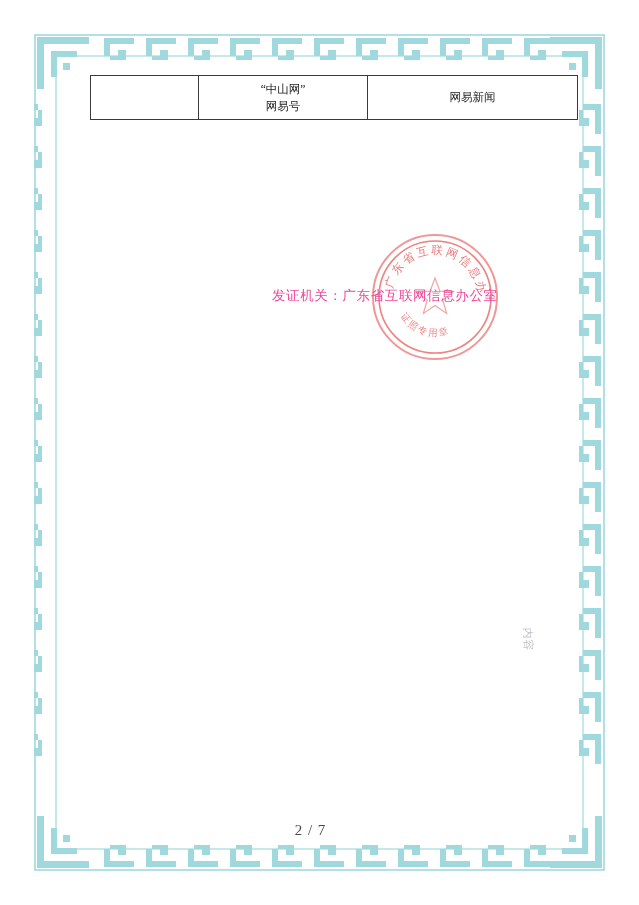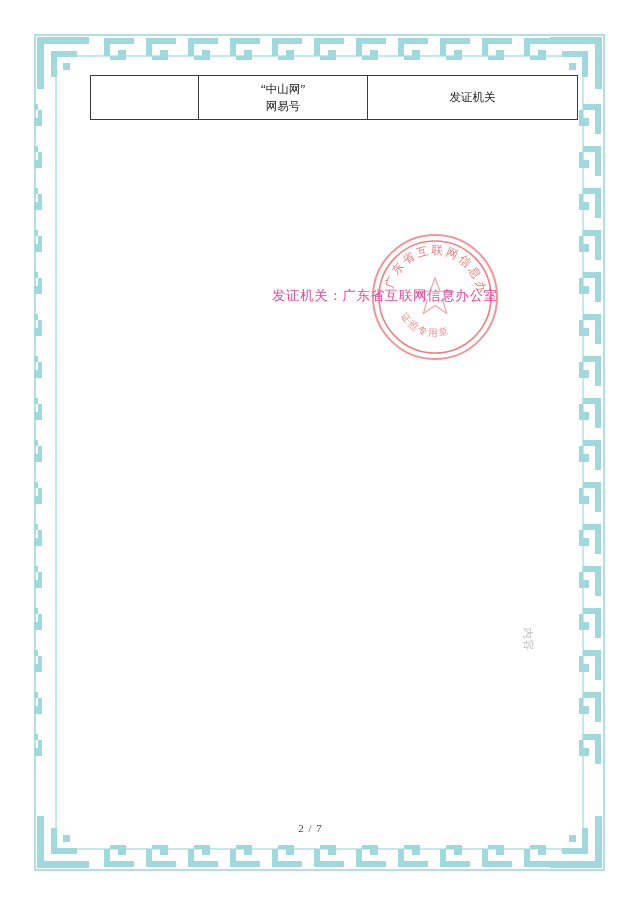--- a/index.html
+++ b/index.html
@@ -97,21 +97,21 @@
     font-family: "Liberation Serif", "DejaVu Serif", serif;
   }
 
   
   .page-number {
     position: absolute;
     left: 0;
     top: 822px;
     width: 621px;
     text-align: center;
-    font-size: 11px;
+    font-size: 15px;
     color: #4a4a4a;
     letter-spacing: 1px;
     font-family: "Liberation Serif", "DejaVu Serif", serif;
   }
 </style>
 </head>
 <body>
 
 <div class="page-frame">
   <svg class="frame-svg" viewBox="0 0 571 837" xmlns="http://www.w3.org/2000/svg" aria-hidden="true">
@@ -324,21 +324,21 @@
 </div>
 
 <table class="doc-table">
   <tbody>
     <tr class="head-row">
       <td class="col-a"></td>
       <td class="col-b cell-multiline">
         <span>“中山网”</span>
         <span>网易号</span>
       </td>
-      <td class="col-c">发证机关</td>
+      <td class="col-c">网易新闻</td>
     </tr>
   </tbody>
 </table>
 
 <div class="seal">
   <svg class="seal-svg" viewBox="0 0 122 122" xmlns="http://www.w3.org/2000/svg" aria-hidden="true">
     <defs>
       <path id="seal-arc" d="M 18,61 A 43,43 0 1 1 104,61" fill="none"></path>
       <path id="seal-arc-bottom" d="M 22,61 A 39,39 0 0 0 100,61" fill="none"></path>
     </defs>

